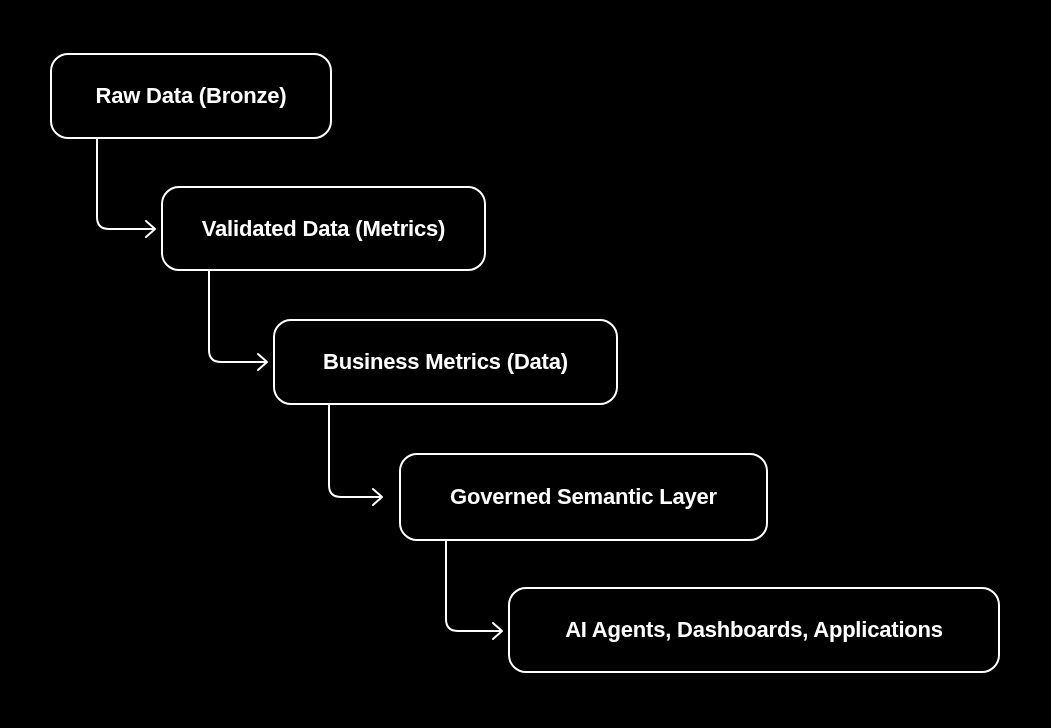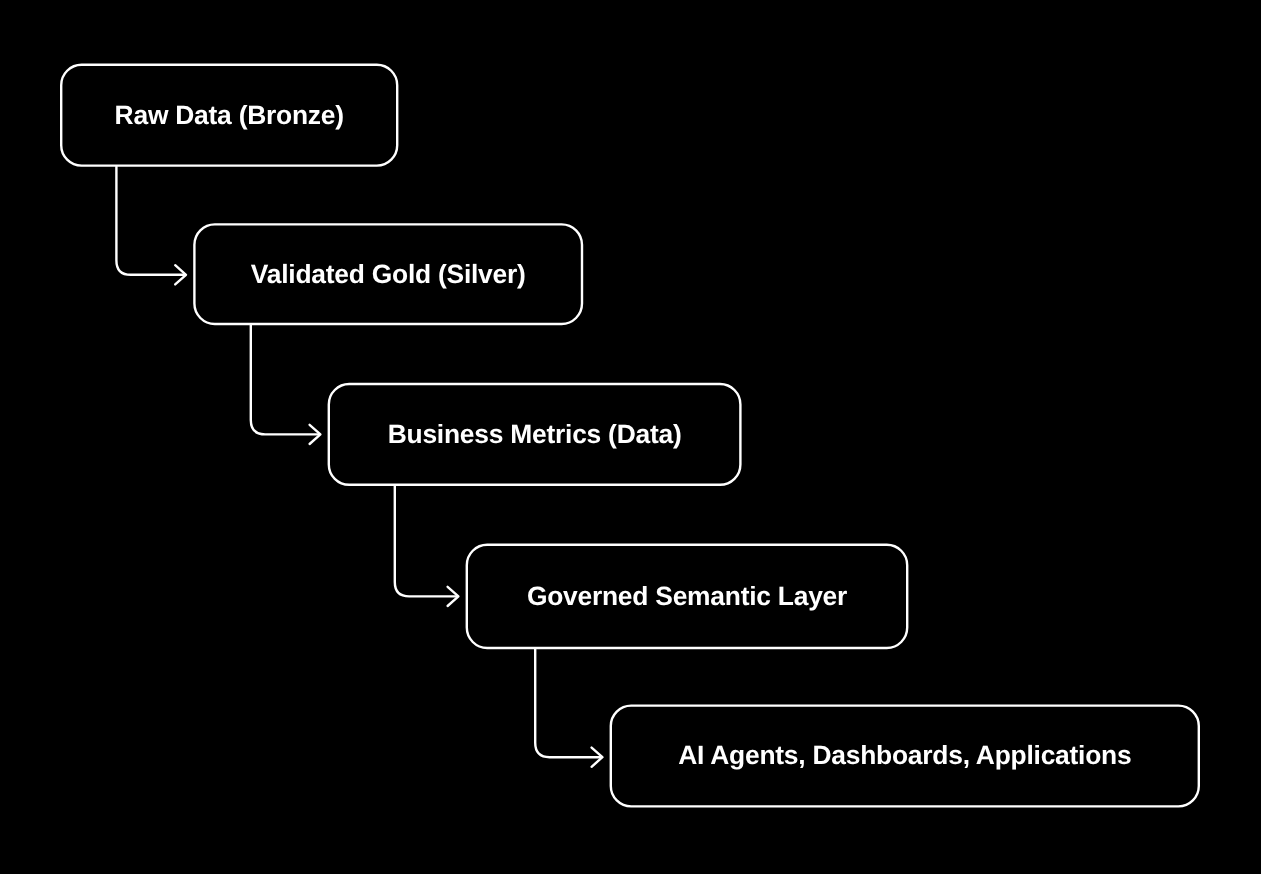--- a/index.html
+++ b/index.html
@@ -67,28 +67,28 @@
 
     <path fill="none" stroke="#ffffff" stroke-width="2" stroke-linecap="round" stroke-linejoin="round" d="M 446 541 L 446 619 Q 446 631 458 631 L 501 631"></path>
     <polyline fill="none" stroke="#ffffff" stroke-width="2" stroke-linecap="round" stroke-linejoin="round" points="493,623 502,631 493,639"></polyline>
   </svg>
 
   <div class="node" id="node-0" style="left: 50px; top: 53px; width: 282px; height: 86px;">
     <span class="node-label">Raw Data (Bronze)</span>
   </div>
 
   <div class="node" id="node-1" style="left: 161px; top: 186px; width: 325px; height: 85px;">
-    <span class="node-label">Validated Gold (Silver)</span>
+    <span class="node-label">Validated Data (Metrics)</span>
   </div>
 
   <div class="node" id="node-2" style="left: 273px; top: 319px; width: 345px; height: 86px;">
     <span class="node-label">Business Metrics (Data)</span>
   </div>
 
-  <div class="node" id="node-3" style="left: 388px; top: 453px; width: 369px; height: 88px;">
+  <div class="node" id="node-3" style="left: 399px; top: 453px; width: 369px; height: 88px;">
     <span class="node-label">Governed Semantic Layer</span>
   </div>
 
   <div class="node" id="node-4" style="left: 508px; top: 587px; width: 492px; height: 86px;">
     <span class="node-label">AI Agents, Dashboards, Applications</span>
   </div>
 
 </div>
 
 </body></html>

